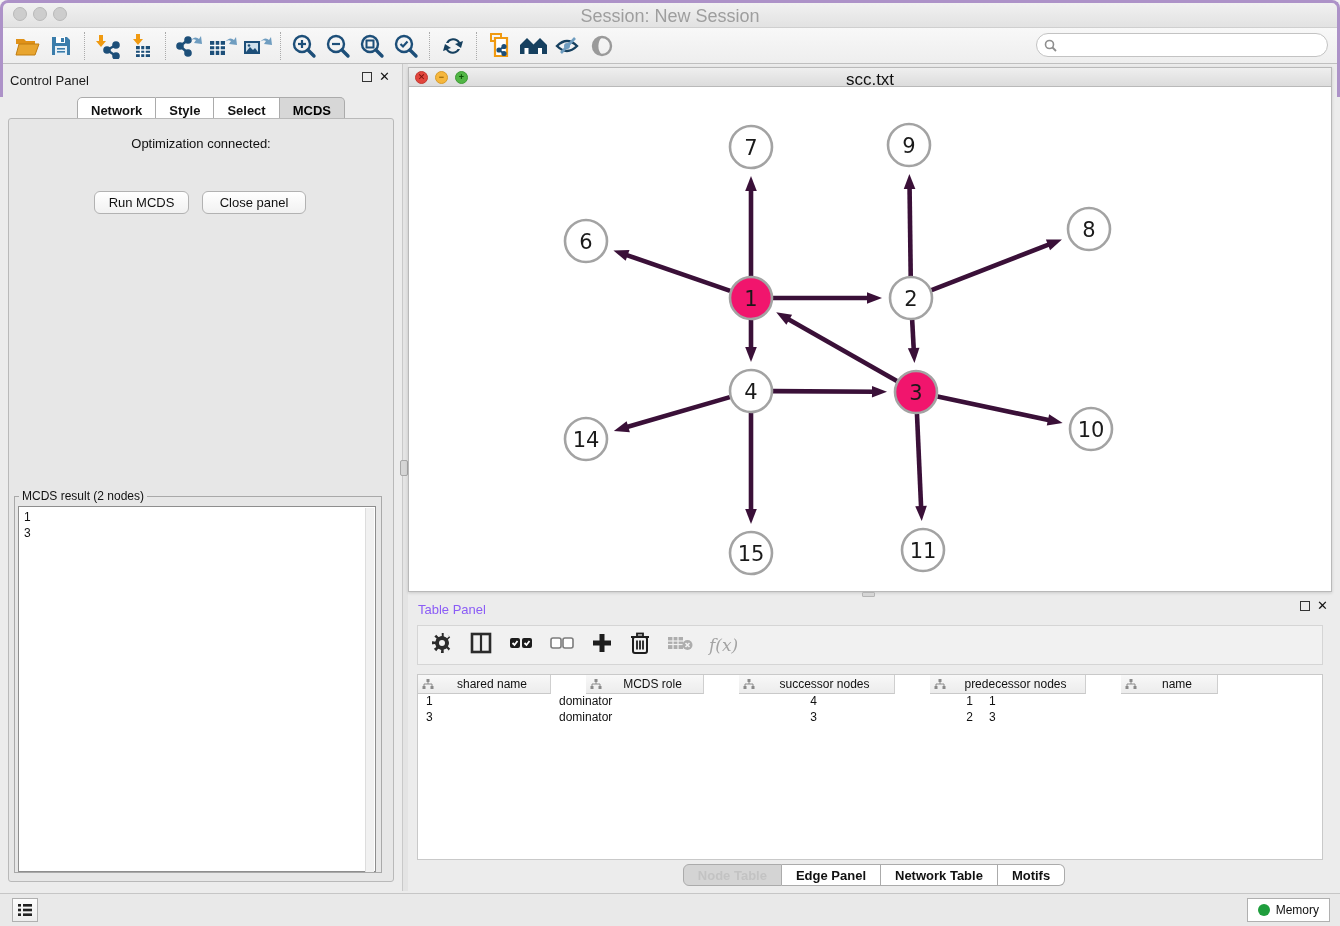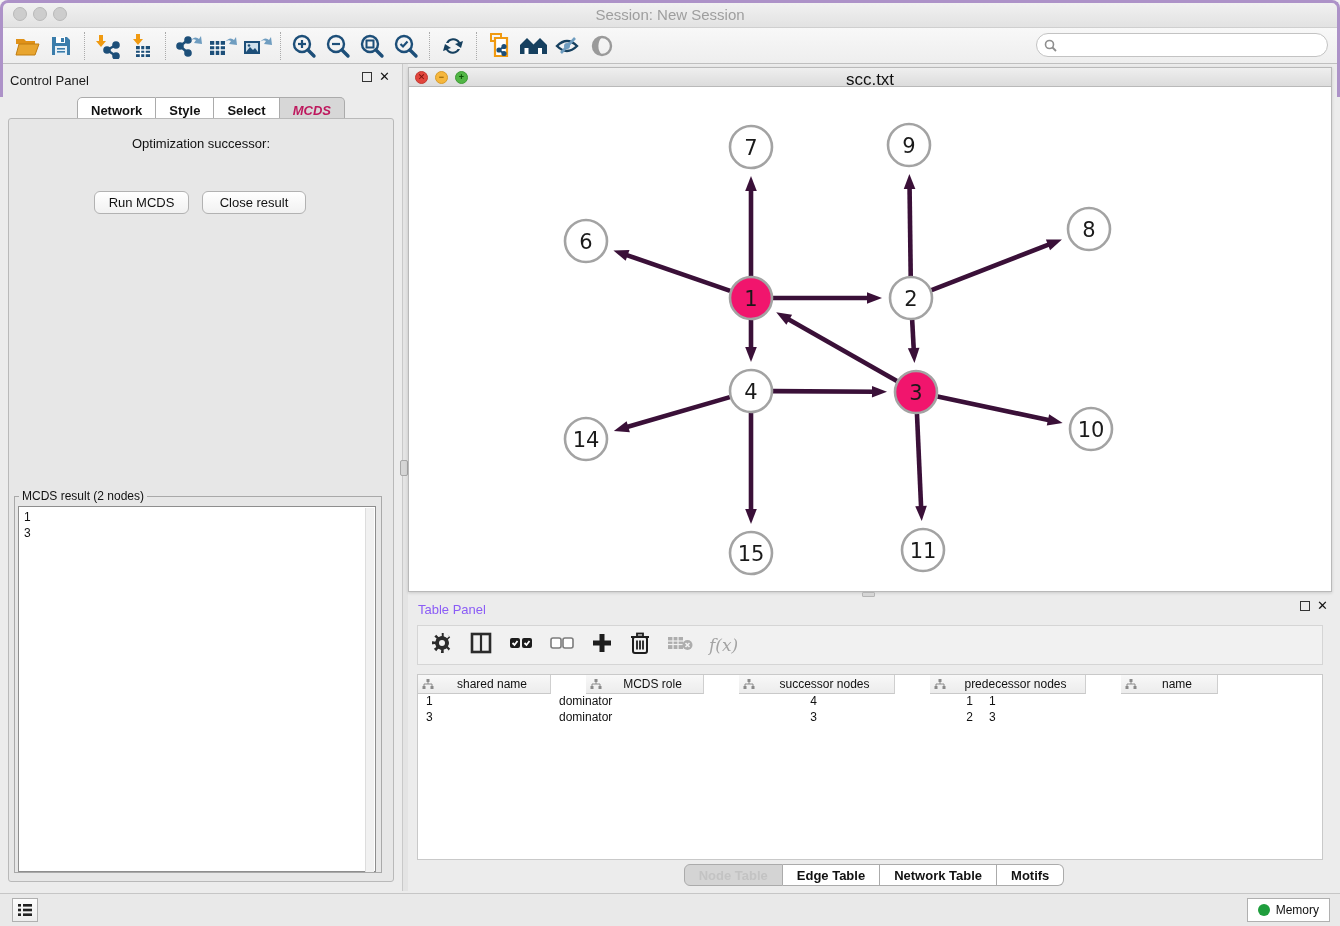--- a/index.html
+++ b/index.html
@@ -8,21 +8,21 @@
   .abs { position:absolute; }
 
   
   #purple-frame { left:0; top:0; width:1340px; height:97px;
     border:3px solid #ad92c8; border-bottom:none; border-radius:8px 8px 0 0;
     pointer-events:none; z-index:50; }
   #titlebar { left:0; top:0; width:1340px; height:28px;
     background:linear-gradient(#f3f3f3,#e2e2e2); border-bottom:1px solid #cfcfcf; }
   .tl-dot { width:14px; height:14px; border-radius:50%; background:#cdcdcd;
     border:1px solid #b9b9b9; display:inline-block; margin-right:6px; }
-  #window-title { left:0; right:0; top:6px; text-align:center; color:#9e9e9e; font-size:15px; }
+  #window-title { left:0; right:0; top:6px; text-align:center; color:#9e9e9e; font-size:18px; }
 
   
   #main-toolbar { left:0; top:28px; width:1340px; height:36px;
     background:linear-gradient(#f8f8f8,#eeeeee); border-bottom:1px solid #bfbfbf;
     display:flex; align-items:center; padding-left:10px; }
   .tb-icon { width:34px; height:30px; display:flex; align-items:center; justify-content:center; }
   .tb-sep { width:1px; height:28px; border-left:1px dotted #ababab; margin:0 6px; }
   #search-box { right:12px; top:33px; width:292px; height:24px; background:#fff;
     border:1px solid #c3c3c3; border-radius:12px; display:flex; align-items:center; padding-left:7px; }
   #search-box input { border:none; outline:none; flex:1; font-size:12px; background:transparent; margin-left:4px; }
@@ -32,21 +32,21 @@
   #cp-header { left:10px; top:9px; font-size:13px; color:#1a1a1a; }
   .panel-btns { position:absolute; right:12px; top:8px; display:flex; gap:7px; align-items:center; }
   .float-box { width:10px; height:10px; border:1.6px solid #333; }
   .close-x { font-size:13px; font-weight:bold; color:#111; line-height:10px; }
   #cp-tabs { left:77px; top:33px; display:flex; }
   .cp-tab { height:21px; padding:12px 13px; font-size:13px; font-weight:600; color:#111;
     background:#fff; border:1px solid #ababab; border-left:none;
     display:flex; align-items:center; }
   .cp-tab:first-child { border-left:1px solid #ababab; border-radius:5px 0 0 5px; }
   .cp-tab:last-child { border-radius:0 5px 5px 0; }
-  .cp-tab.selected { background:#d7d7d7; color:#be185d;font-style:italic; }
+  .cp-tab.selected { background:#d7d7d7; color:#000000; }
   #cp-content { left:8px; top:54px; width:386px; height:764px;
     background:#e7e7e7; border:1px solid #b9b9b9; border-radius:3px; }
   #opt-label { left:0; right:0; top:72px; text-align:center; font-size:13px; color:#111; }
   #opt-select { left:44px; top:93px; width:308px; height:24px;
     background:linear-gradient(#ffffff,#f3f3f3); border:1px solid #b2b2b2; border-radius:5px;
     display:flex; align-items:center; padding:0 8px 0 14px; font-size:13px; color:#111; }
   #opt-select .spacer { flex:1; }
   .stepper { display:flex; flex-direction:column; gap:2px; align-items:center; }
   .stepper i { width:0; height:0; border-left:4px solid transparent; border-right:4px solid transparent; }
   .stepper .up { border-bottom:5px solid #555; }
@@ -295,23 +295,23 @@
     <span class="float-box"></span>
     <span class="close-x">✕</span>
   </div>
   <div id="cp-tabs" class="abs">
     <div class="cp-tab">Network</div>
     <div class="cp-tab">Style</div>
     <div class="cp-tab">Select</div>
     <div class="cp-tab selected">MCDS</div>
   </div>
   <div id="cp-content" class="abs"></div>
-  <div id="opt-label" class="abs">Optimization successor:</div>
+  <div id="opt-label" class="abs">Optimization connected:</div>
   <div id="run-btn" class="abs cp-btn">Run MCDS</div>
-  <div id="closep-btn" class="abs cp-btn">Close result</div>
+  <div id="closep-btn" class="abs cp-btn">Close panel</div>
   <fieldset id="result-group">
     <legend>MCDS result (2 nodes)</legend>
     <div id="result-inner" class="abs">
       <div>1</div>
       <div>3</div>
       <div id="result-scroll" class="abs"></div>
     </div>
   </fieldset>
 </div>
 
@@ -539,21 +539,21 @@
           <div class="tcell l" style="width: 133px;">3</div>
           <div class="tcell l" style="width: 118px;">dominator</div>
           <div class="tcell r" style="width: 156px;">3</div>
           <div class="tcell r" style="width: 156px;">2</div>
           <div class="tcell l" style="width: 97px;">3</div>
         </div>
       </div>
   </div>
   <div id="tp-tabs" class="abs">
     <div class="tp-tab selected">Node Table</div>
-    <div class="tp-tab">Edge Table</div>
+    <div class="tp-tab">Edge Panel</div>
     <div class="tp-tab">Network Table</div>
     <div class="tp-tab">Motifs</div>
   </div>
 </div>
 
 <div id="status-bar" class="abs">
   <div id="list-btn" class="abs">
     <svg width="16" height="14" viewBox="0 0 16 14">
         <g fill="#222">
           <rect x="1" y="1" width="3" height="2.6"></rect>

